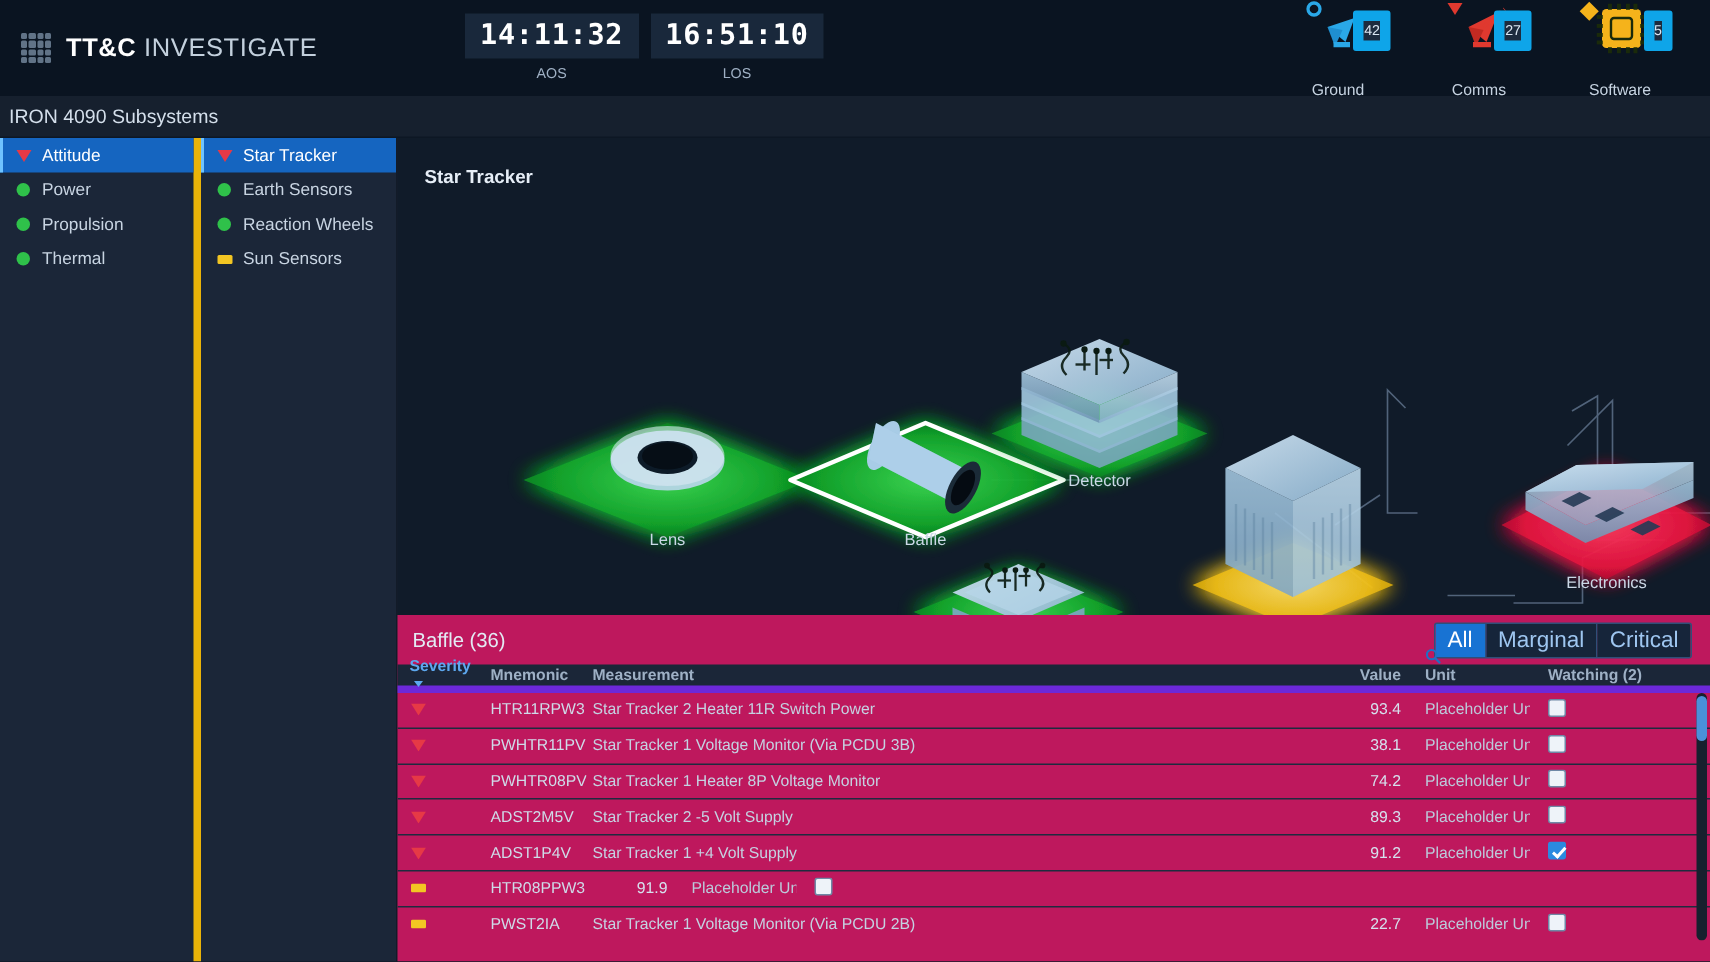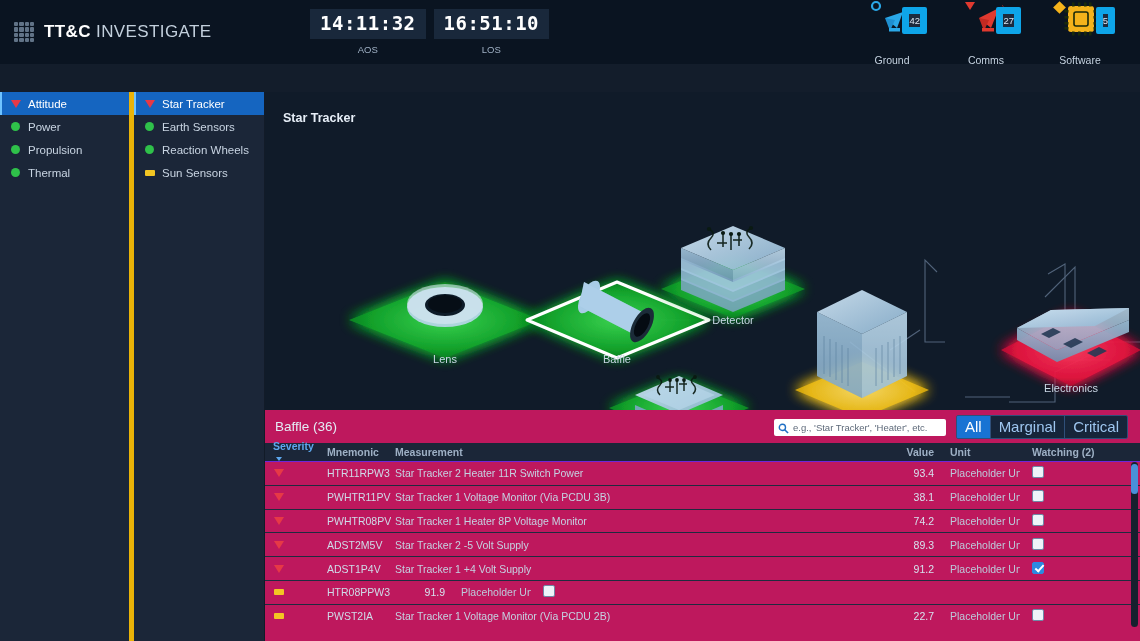--- a/index.html
+++ b/index.html
@@ -116,21 +116,21 @@
   }
   .seg:last-child { border-right: none; }
   .seg.active { background: #1873d3; color: #ffffff; }
 
   .tbl { width: 875px; font-size: 10.5px; }
   .tbl-head {
     display: flex; align-items: center; height: 19px;
     background: #1b2638; color: #9eb0c5; font-weight: 700;
     border-bottom: 1px solid #2a3purple;
   }
-  .tbl-head { border-bottom: 1px solid #6d28d9; }
+  .tbl-head { border-bottom: 5px solid #6d28d9; }
   .tbl-head .th { padding: 0 4px; }
   .th-sev { width: 58px; padding-left: 8px !important; color: #5da8ef; }
   .th-mne { width: 68px; }
   .th-mea { flex: 1; }
   .th-val { width: 58px; text-align: right; }
   .th-uni { width: 82px; padding-left: 12px !important; }
   .th-wat { width: 120px; padding-left: 12px !important; }
   .caret { display: inline-block; width: 0; height: 0; margin-left: 3px;
     border-left: 3.5px solid transparent; border-right: 3.5px solid transparent;
     border-top: 4.5px solid #5da8ef; vertical-align: middle; }
@@ -268,20 +268,23 @@
             <rect x="27" y="14" width="14" height="14" rx="2" fill="none" stroke="#1a2a0a" stroke-width="1.6"></rect>
           </svg>
           <span class="status-badge">5</span>
         </div>
         <div class="status-name">Software</div>
       </div>
 
     </div>
   </div>
 
+  <div class="subheader">
+    <div class="subheader-title">IRON 4090 Subsystems</div>
+  </div>
 
   <div class="side side-a">
     <div class="nav-item active">
       <span class="sev">
           <span class="sev-critical"></span>
         </span>
       <span>Attitude</span>
     </div>
     <div class="nav-item">
       <span class="sev">
@@ -510,21 +513,20 @@
     <div class="panel-head">
       <div class="panel-title">Baffle (36)</div>
       <div class="panel-tools">
         <div class="search-wrap">
           <span class="search-icon">
             <svg width="11" height="11" viewBox="0 0 12 12">
               <circle cx="4.8" cy="4.8" r="3.4" fill="none" stroke="#1f6fc4" stroke-width="1.5"></circle>
               <line x1="7.3" y1="7.3" x2="11" y2="11" stroke="#1f6fc4" stroke-width="1.6"></line>
             </svg>
           </span>
-          <input class="search-input" type="text" placeholder="e.g., 'Star Tracker', 'Heater', etc." style="">
         </div>
         <div class="segmented">
           <div class="seg active">All</div>
           <div class="seg">Marginal</div>
           <div class="seg">Critical</div>
         </div>
       </div>
     </div>
 
     <div class="tbl">

